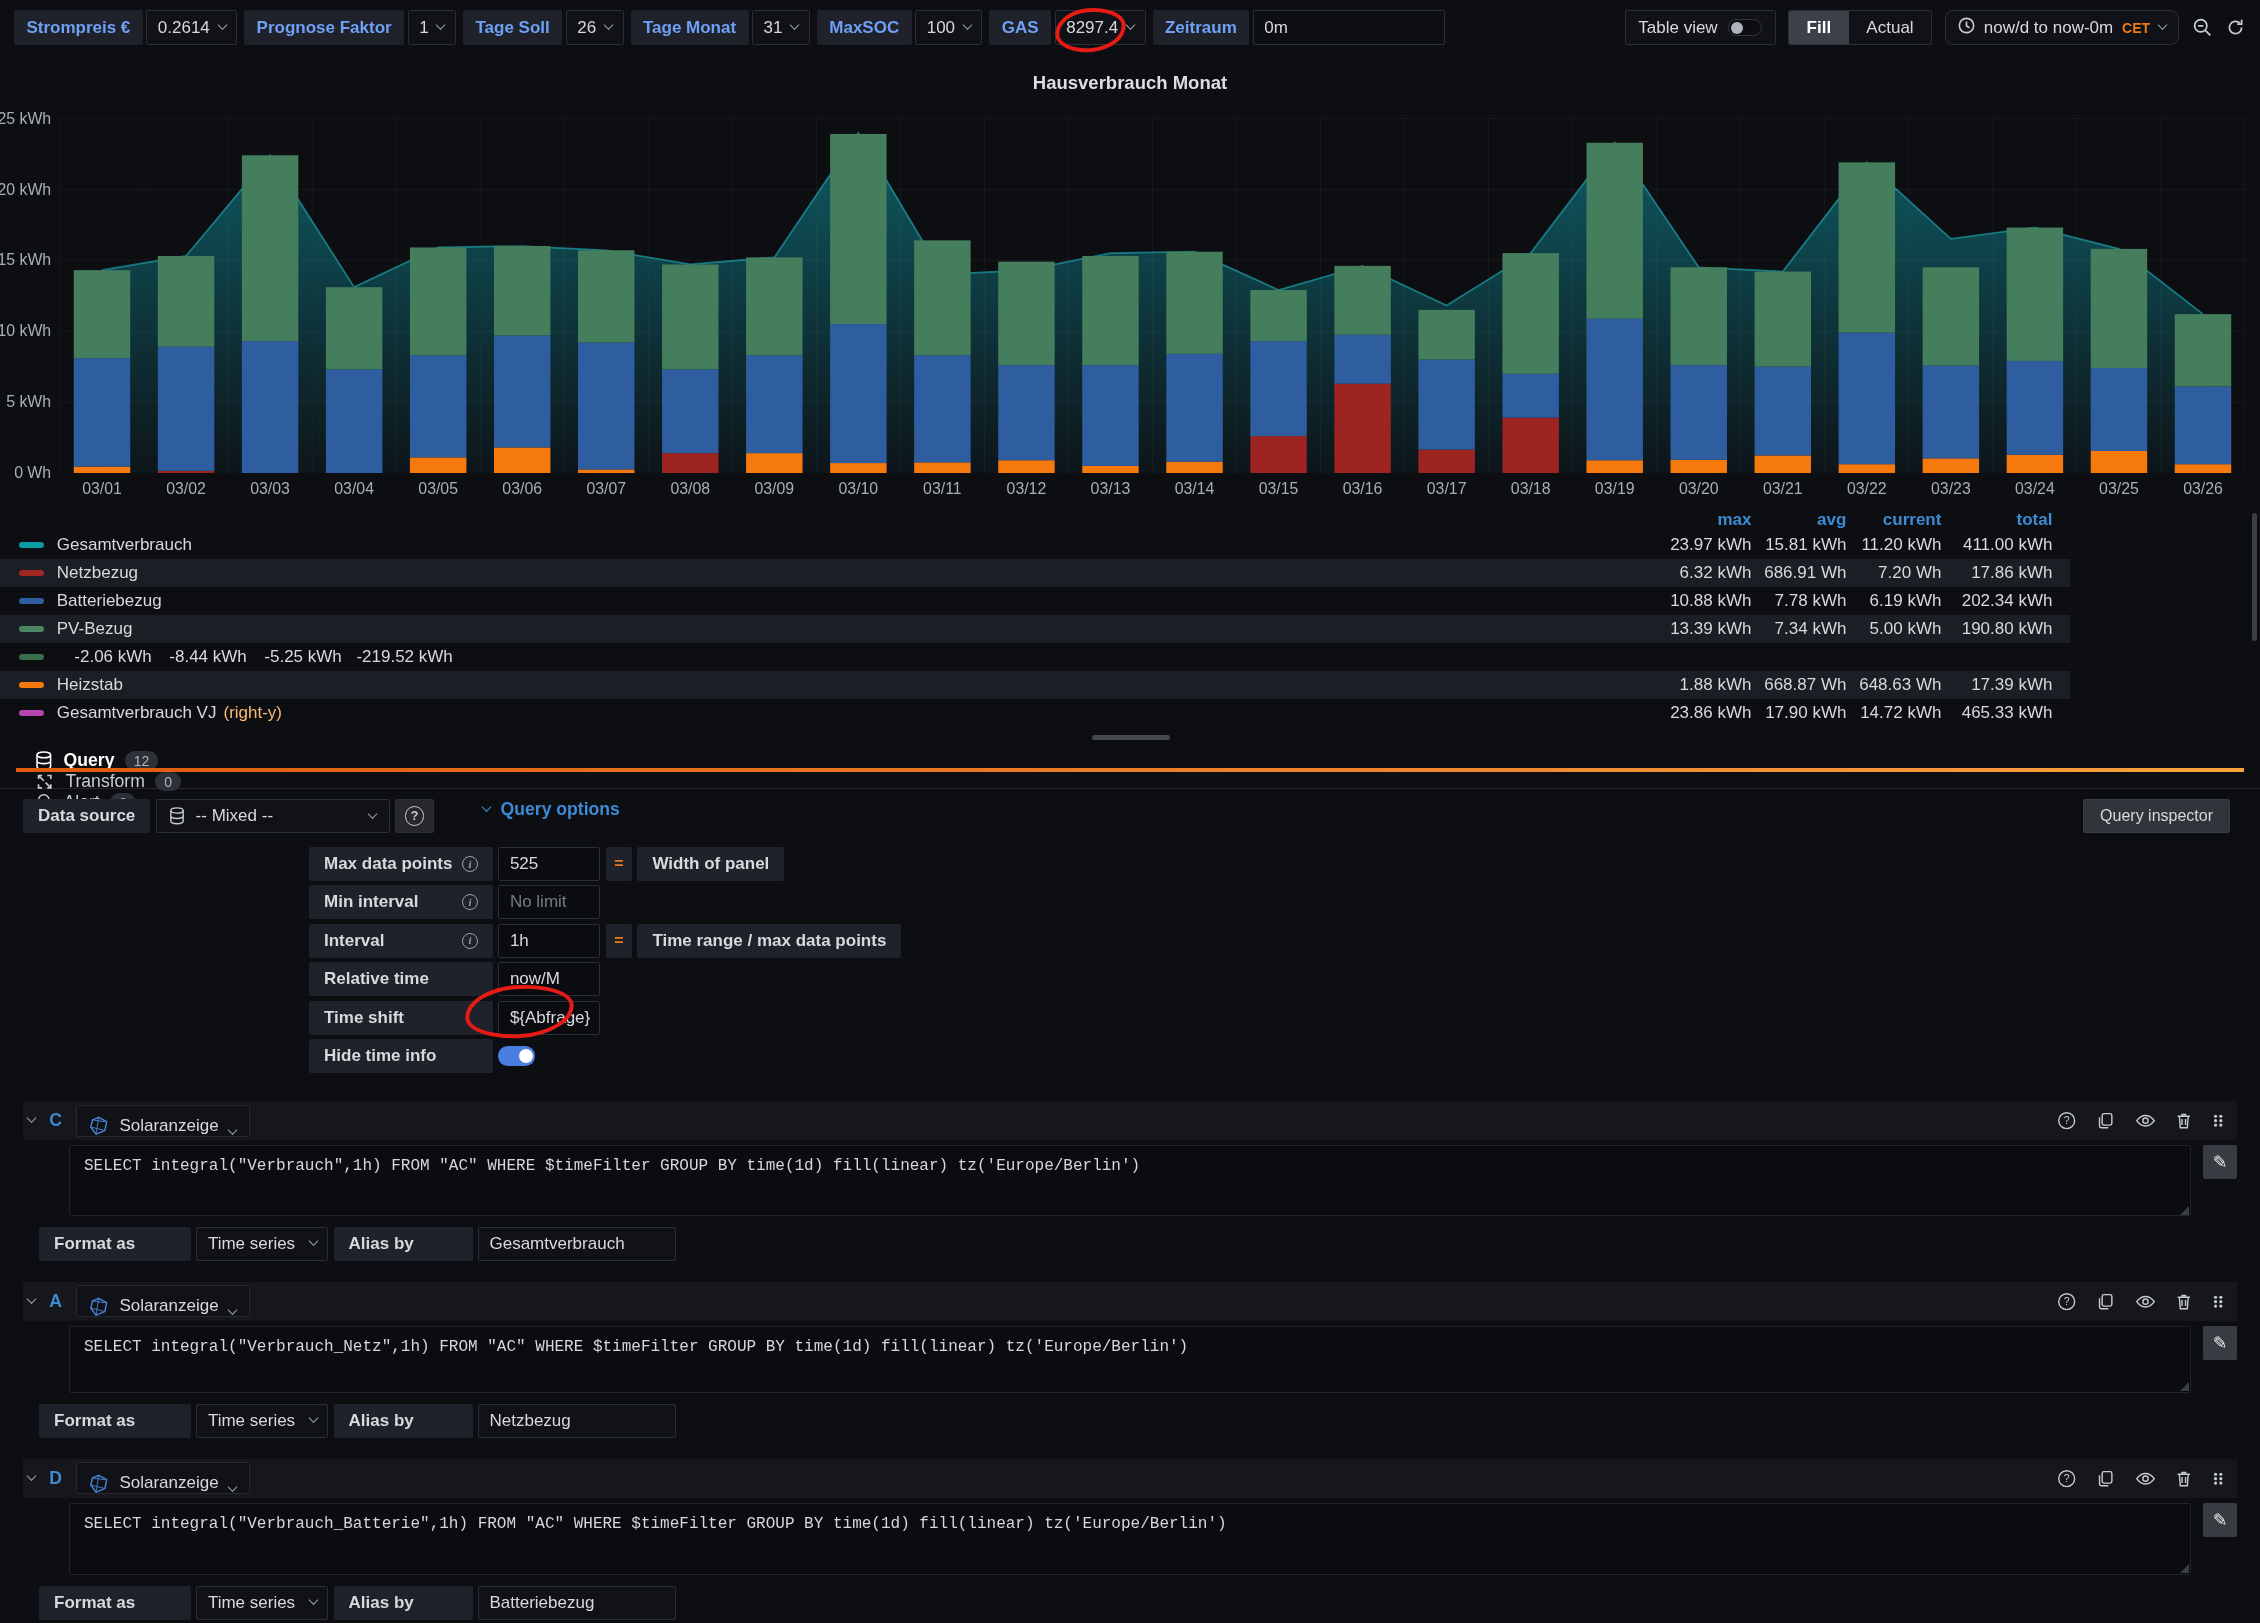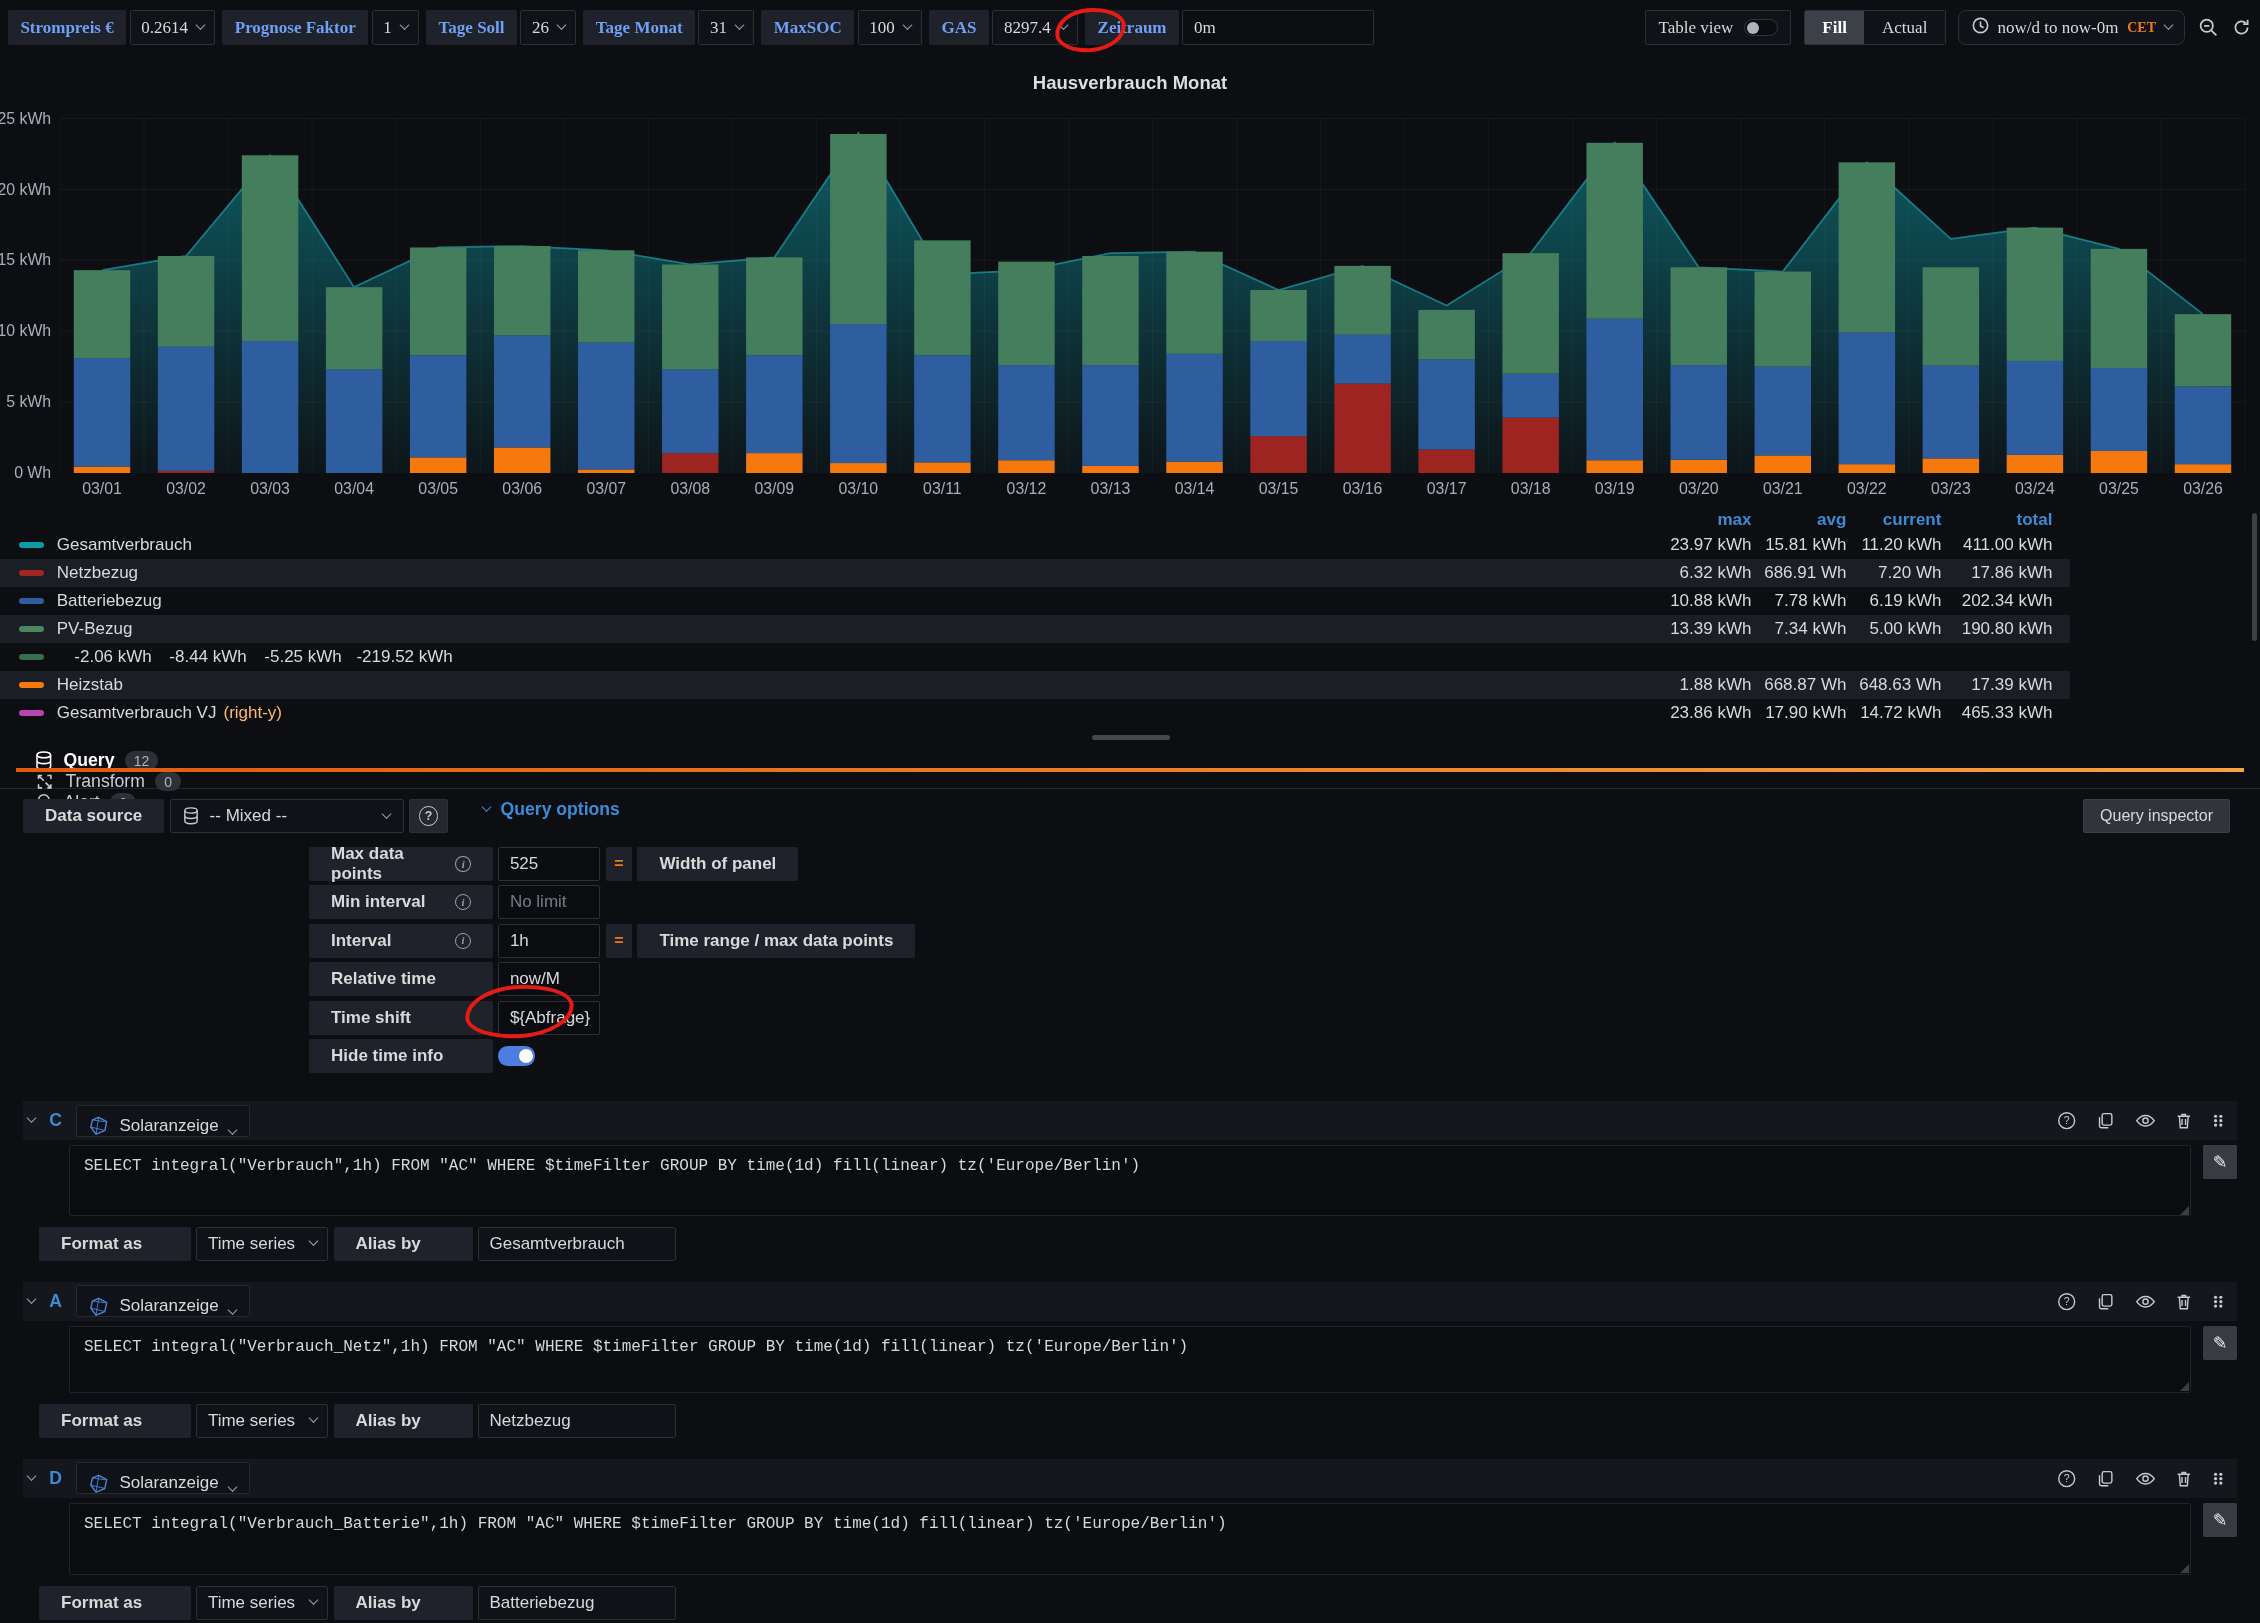--- a/index.html
+++ b/index.html
@@ -2,21 +2,21 @@
 <html style="font-size:14px"><head>
 <meta charset="utf-8">
 <style>
   * { margin:0; padding:0; box-sizing:border-box; }
   html,body { width:2260px; height:1623px; background:#0d0e12; overflow:hidden;
     font-family:"Liberation Sans", sans-serif; color:#d8d9da; }
   #app { position:relative; width:2260px; height:1623px; }
 
   
   #toolbar { position:absolute; top:0; left:0; width:100%; height:55px;
-    display:flex; align-items:center; gap:8.8px; padding:0 8px;font-family:Liberation Serif, serif; }
+    display:flex; align-items:center; gap:8.8px; padding:0 14px; }
   .var-group { display:flex; align-items:center; gap:3.5px; margin-right:7px; }
   .var-label { background:#1f222a; color:#6ea0f5; font-weight:bold; font-size:17px;
     height:35px; display:flex; align-items:center; padding:0 12.4px; border-radius:1.8px; }
   .var-value { background:#101217; border:0.9px solid #2b2f36; color:#d8d9da; font-size:17px;
     height:35px; display:flex; align-items:center; gap:8.8px; padding:0 10.6px; border-radius:1.8px; }
   .var-input { background:transparent; border:0.9px solid #2b2f36; width:192px; }
   .chev { display:inline-block; width:7px; height:7px; border-right:1.8px solid #9aa0a8;
     border-bottom:1.8px solid #9aa0a8; transform:rotate(45deg) translate(-1.8px,-1.8px); }
   #toolbar-right { margin-left:auto; display:flex; align-items:center; gap:12.4px; }
   .tv-chip { background:#101217; border:0.9px solid #2b2f36; border-radius:1.8px; height:35px;
@@ -61,21 +61,21 @@
     color:#c9cdd3; position:relative; }
   .tab.active { color:#ffffff; font-weight:bold; }
   .tab.active::after { content:""; position:absolute; left:3.5px; right:3.5px; bottom:-0.9px;
     height:3.5px; background:linear-gradient(90deg,#e0590f,#f9a13d); }
   .badge { background:#2d3137; color:#aeb4bc; border-radius:10.6px; font-size:14px;
     padding:1.8px 8.8px; font-weight:normal; }
   .tab svg { flex:none; }
 
   
   .chip-label { background:#1f222a; color:#d8d9da; font-weight:bold; font-size:17px;
-    height:34px; display:flex; align-items:center; padding:0 22px; border-radius:1.8px; }
+    height:34px; display:flex; align-items:center; padding:0 15px; border-radius:1.8px; }
   .chip-input { background:#0b0c10; border:0.9px solid #2b2f36; border-radius:1.8px;
     height:34px; display:flex; align-items:center; padding:0 10.6px; font-size:17px; color:#d8d9da; }
   .placeholder { color:#747c87; }
   #ds-row { position:absolute; top:799px; left:23px; display:flex; gap:5.3px; align-items:center; }
   #ds-select { background:#101217; border:0.9px solid #2b2f36; border-radius:1.8px; height:34px;
     display:flex; align-items:center; gap:10.6px; padding:0 12.4px; font-size:17px; width:234px; }
   #ds-help { width:39px; height:34px; background:#26282e; border:0.9px solid #2b2f36;
     border-radius:1.8px; display:flex; align-items:center; justify-content:center; }
   .q-circle { width:19.4px; height:19.4px; border:1.8px solid #c7cbd1; border-radius:50%;
     color:#c7cbd1; font-size:12.4px; font-weight:bold; display:flex; align-items:center; justify-content:center; }

